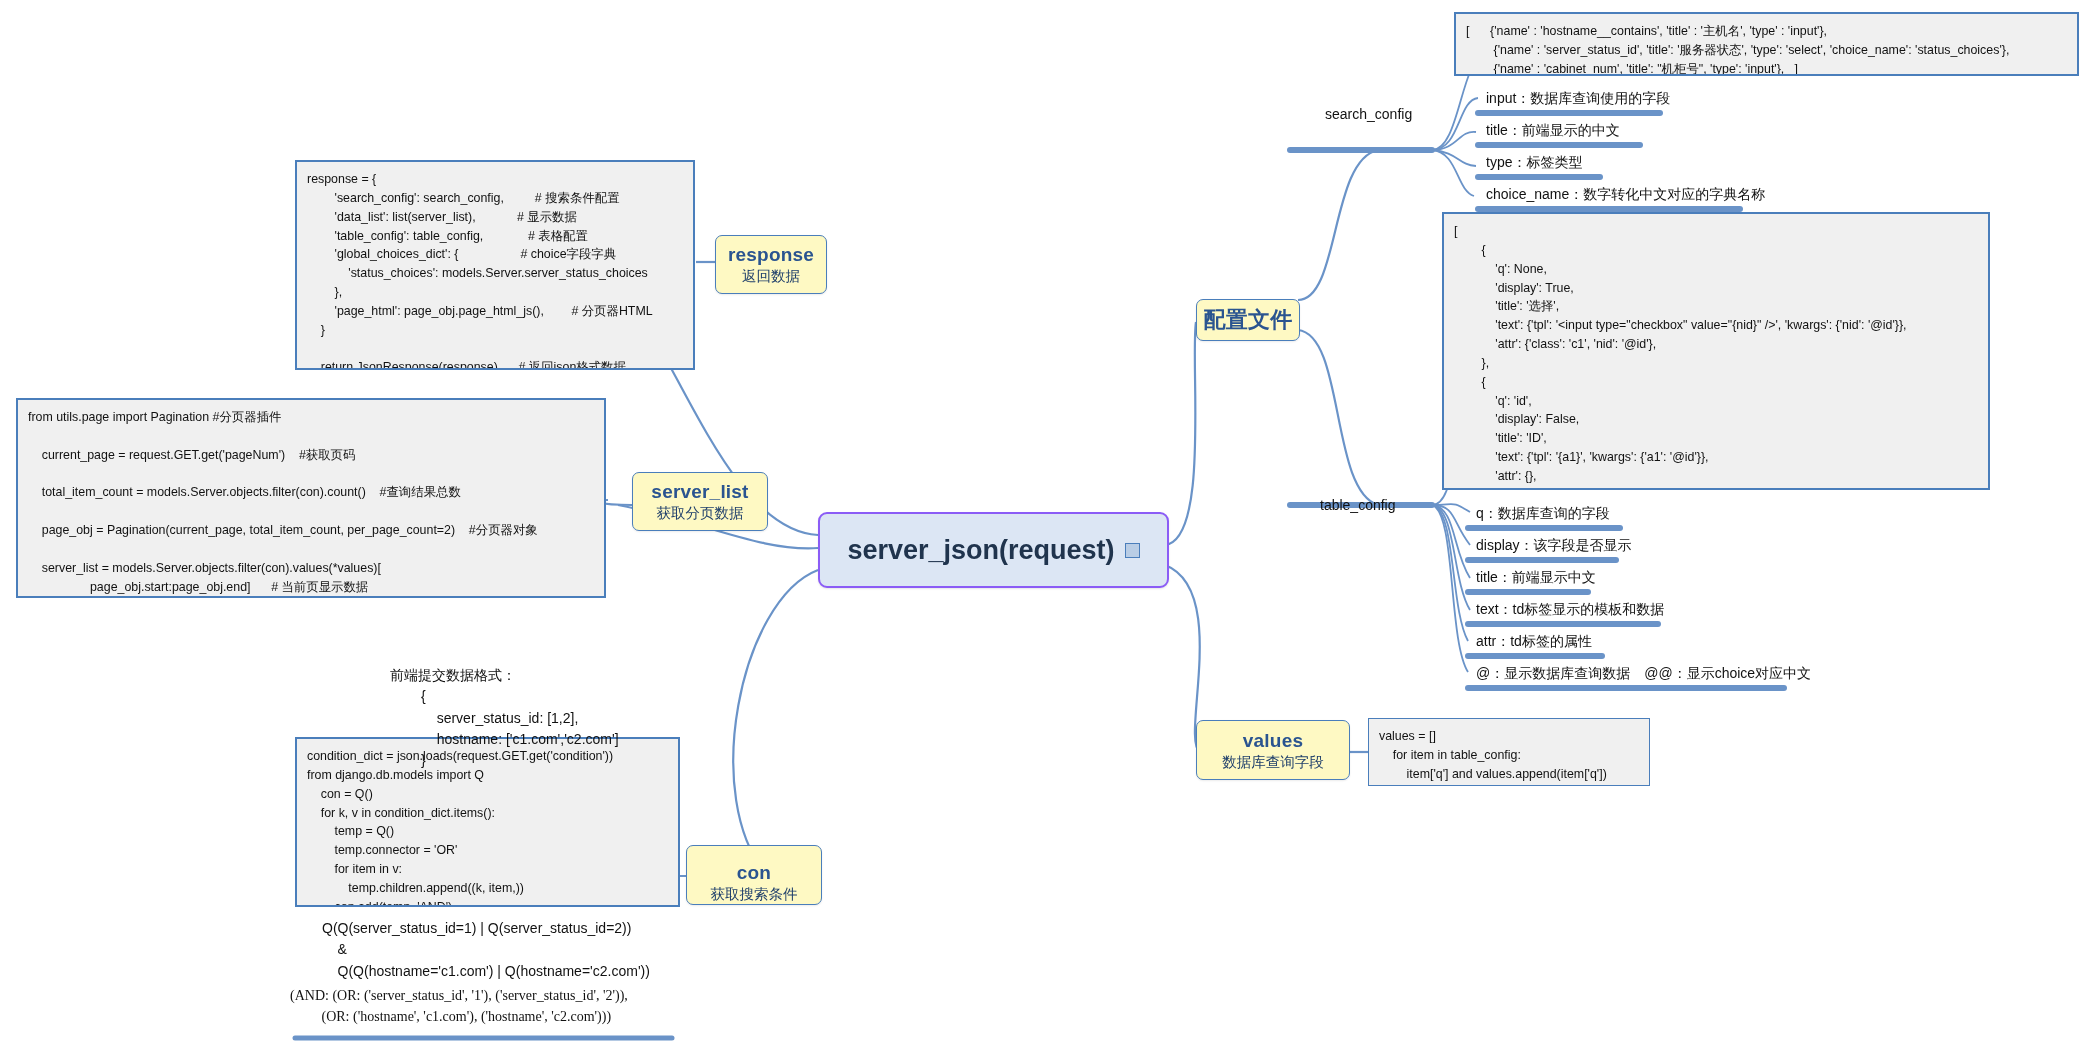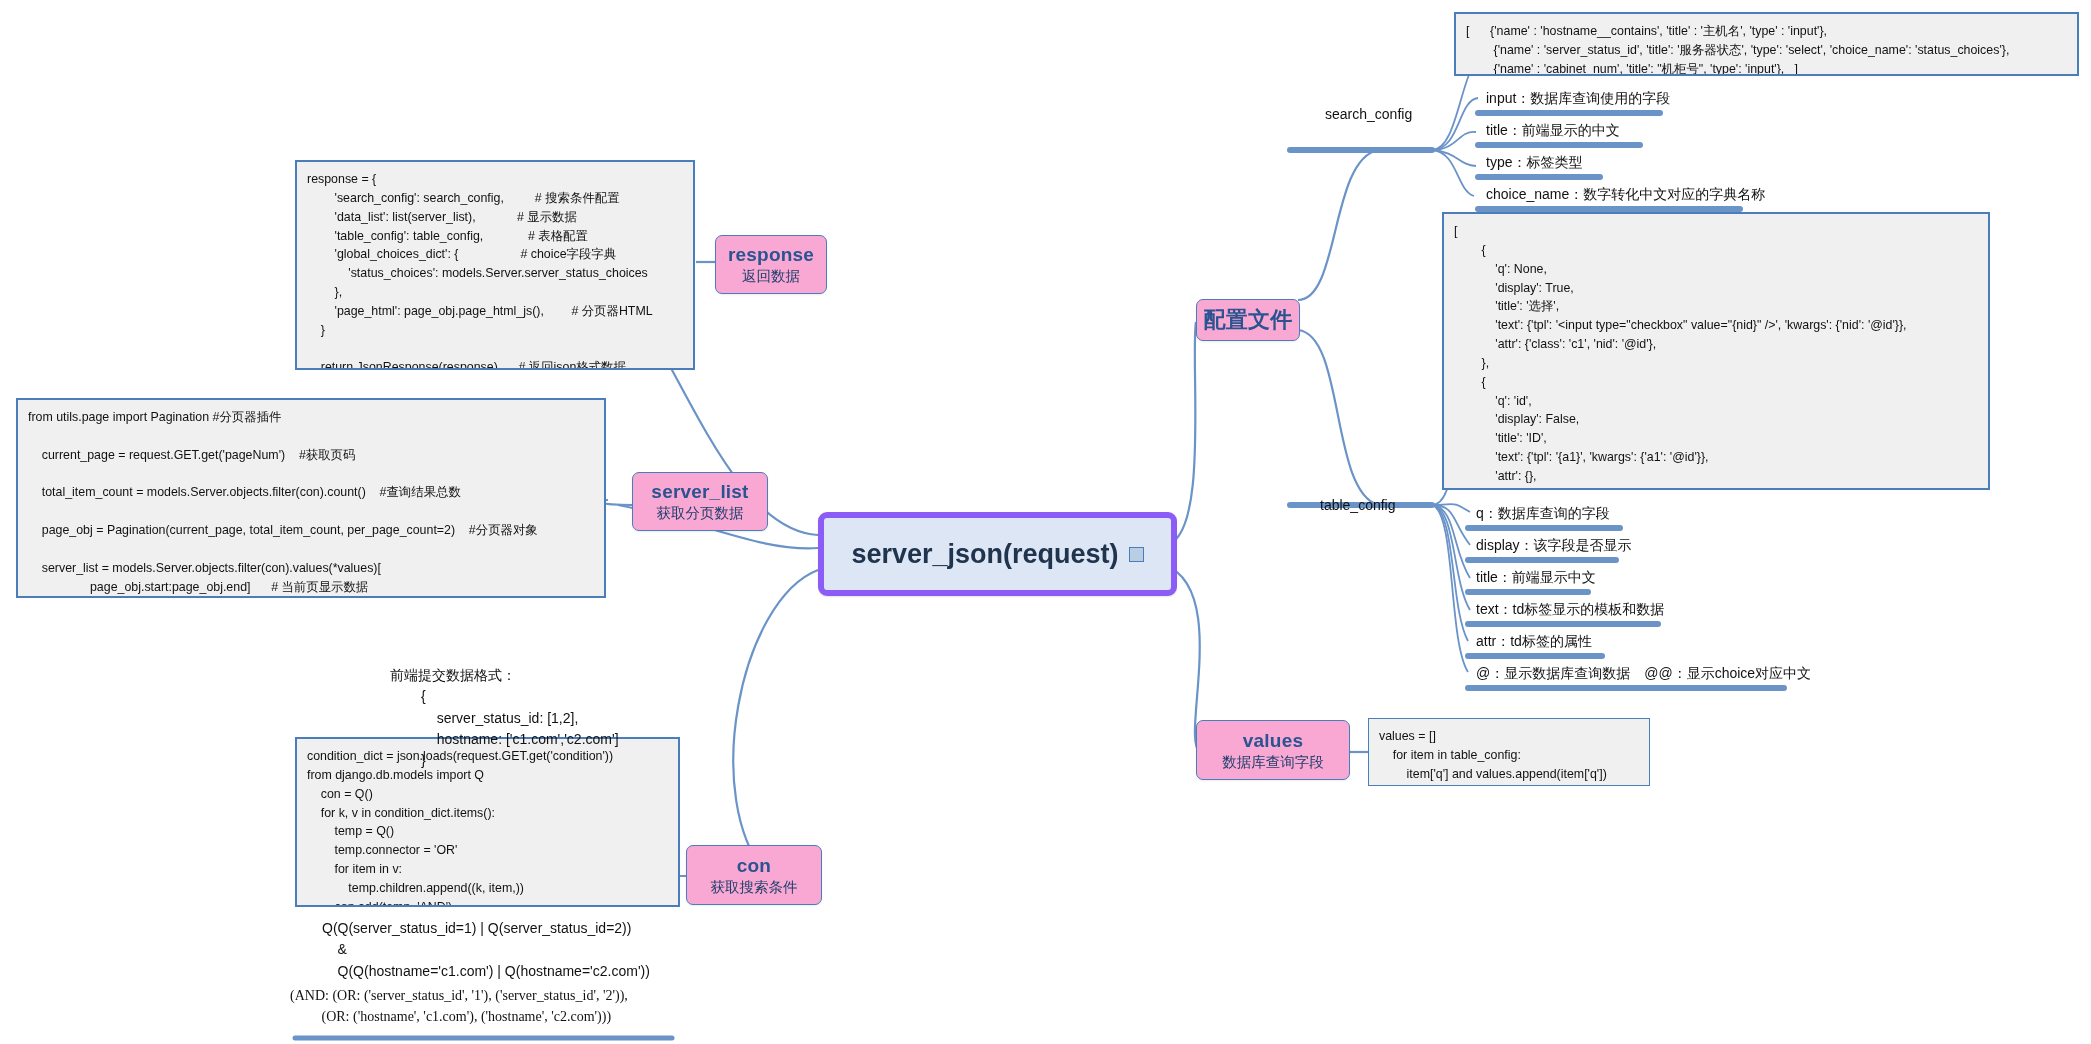--- a/index.html
+++ b/index.html
@@ -8,37 +8,37 @@
     width:2091px;height:1044px;position:relative;overflow:hidden;
     color:#1a1a1a;
   }
   #canvas{position:absolute;left:0;top:0;width:2091px;height:1044px;}
   svg.links{position:absolute;left:0;top:0;width:2091px;height:1044px;pointer-events:none;}
 
   
   .center-node{
     position:absolute;
     background:#dce6f4;
-    border:6px solid #8b5cf6;
+    border:2px solid #8b5cf6;
     border-radius:9px;
     display:flex;align-items:center;justify-content:center;
     gap:10px;
     font-size:27px;font-weight:bold;color:#20344d;
     box-shadow:0 1px 2px rgba(0,0,0,.10);
   }
   .center-node .collapse{
     display:inline-block;width:13px;height:13px;
     border:1px solid #4a7ebb;background:#b9cde5;
     font-size:0;
   }
 
   
   .branch-node{
     position:absolute;
-    background:#f9a8d4;
+    background:#fef9c3;
     border:1.5px solid #4a7ebb;
     border-radius:7px;
     display:flex;flex-direction:column;align-items:center;justify-content:center;
     color:#2a5490;
     box-shadow:0 1px 2px rgba(0,0,0,.08);
     text-align:center;
     line-height:1.32;
   }
   .branch-node .en{font-size:19px;font-weight:bold;letter-spacing:.2px;}
   .branch-node .cn{font-size:14.5px;color:#1f3f6b;font-weight:normal;}
@@ -181,21 +181,21 @@
 
   <div class="branch-node single" style="left:1196px;top:299px;width:102px;height:40px;">
     <span class="en">配置文件</span>
   </div>
 
   <div class="branch-node" style="left:1196px;top:720px;width:152px;height:58px;">
     <span class="en">values</span>
     <span class="cn">数据库查询字段</span>
   </div>
 
-  <div class="branch-node" style="left:686px;top:845px;width:134px;height:58px;">
+  <div class="branch-node" style="left:686px;top:845px;width:134px;height:58px;justify-content:flex-end;">
     <span class="en">con</span>
     <span class="cn">获取搜索条件</span>
   </div>
 
   <div class="small-label" style="left:1325px;top:106px;">search_config</div>
   <div class="small-label" style="left:1320px;top:497px;">table_config</div>
 
   <div class="code-box" style="left:295px;top:160px;width:400px;height:210px;">response = {
         'search_config': search_config,         # 搜索条件配置
         'data_list': list(server_list),            # 显示数据

